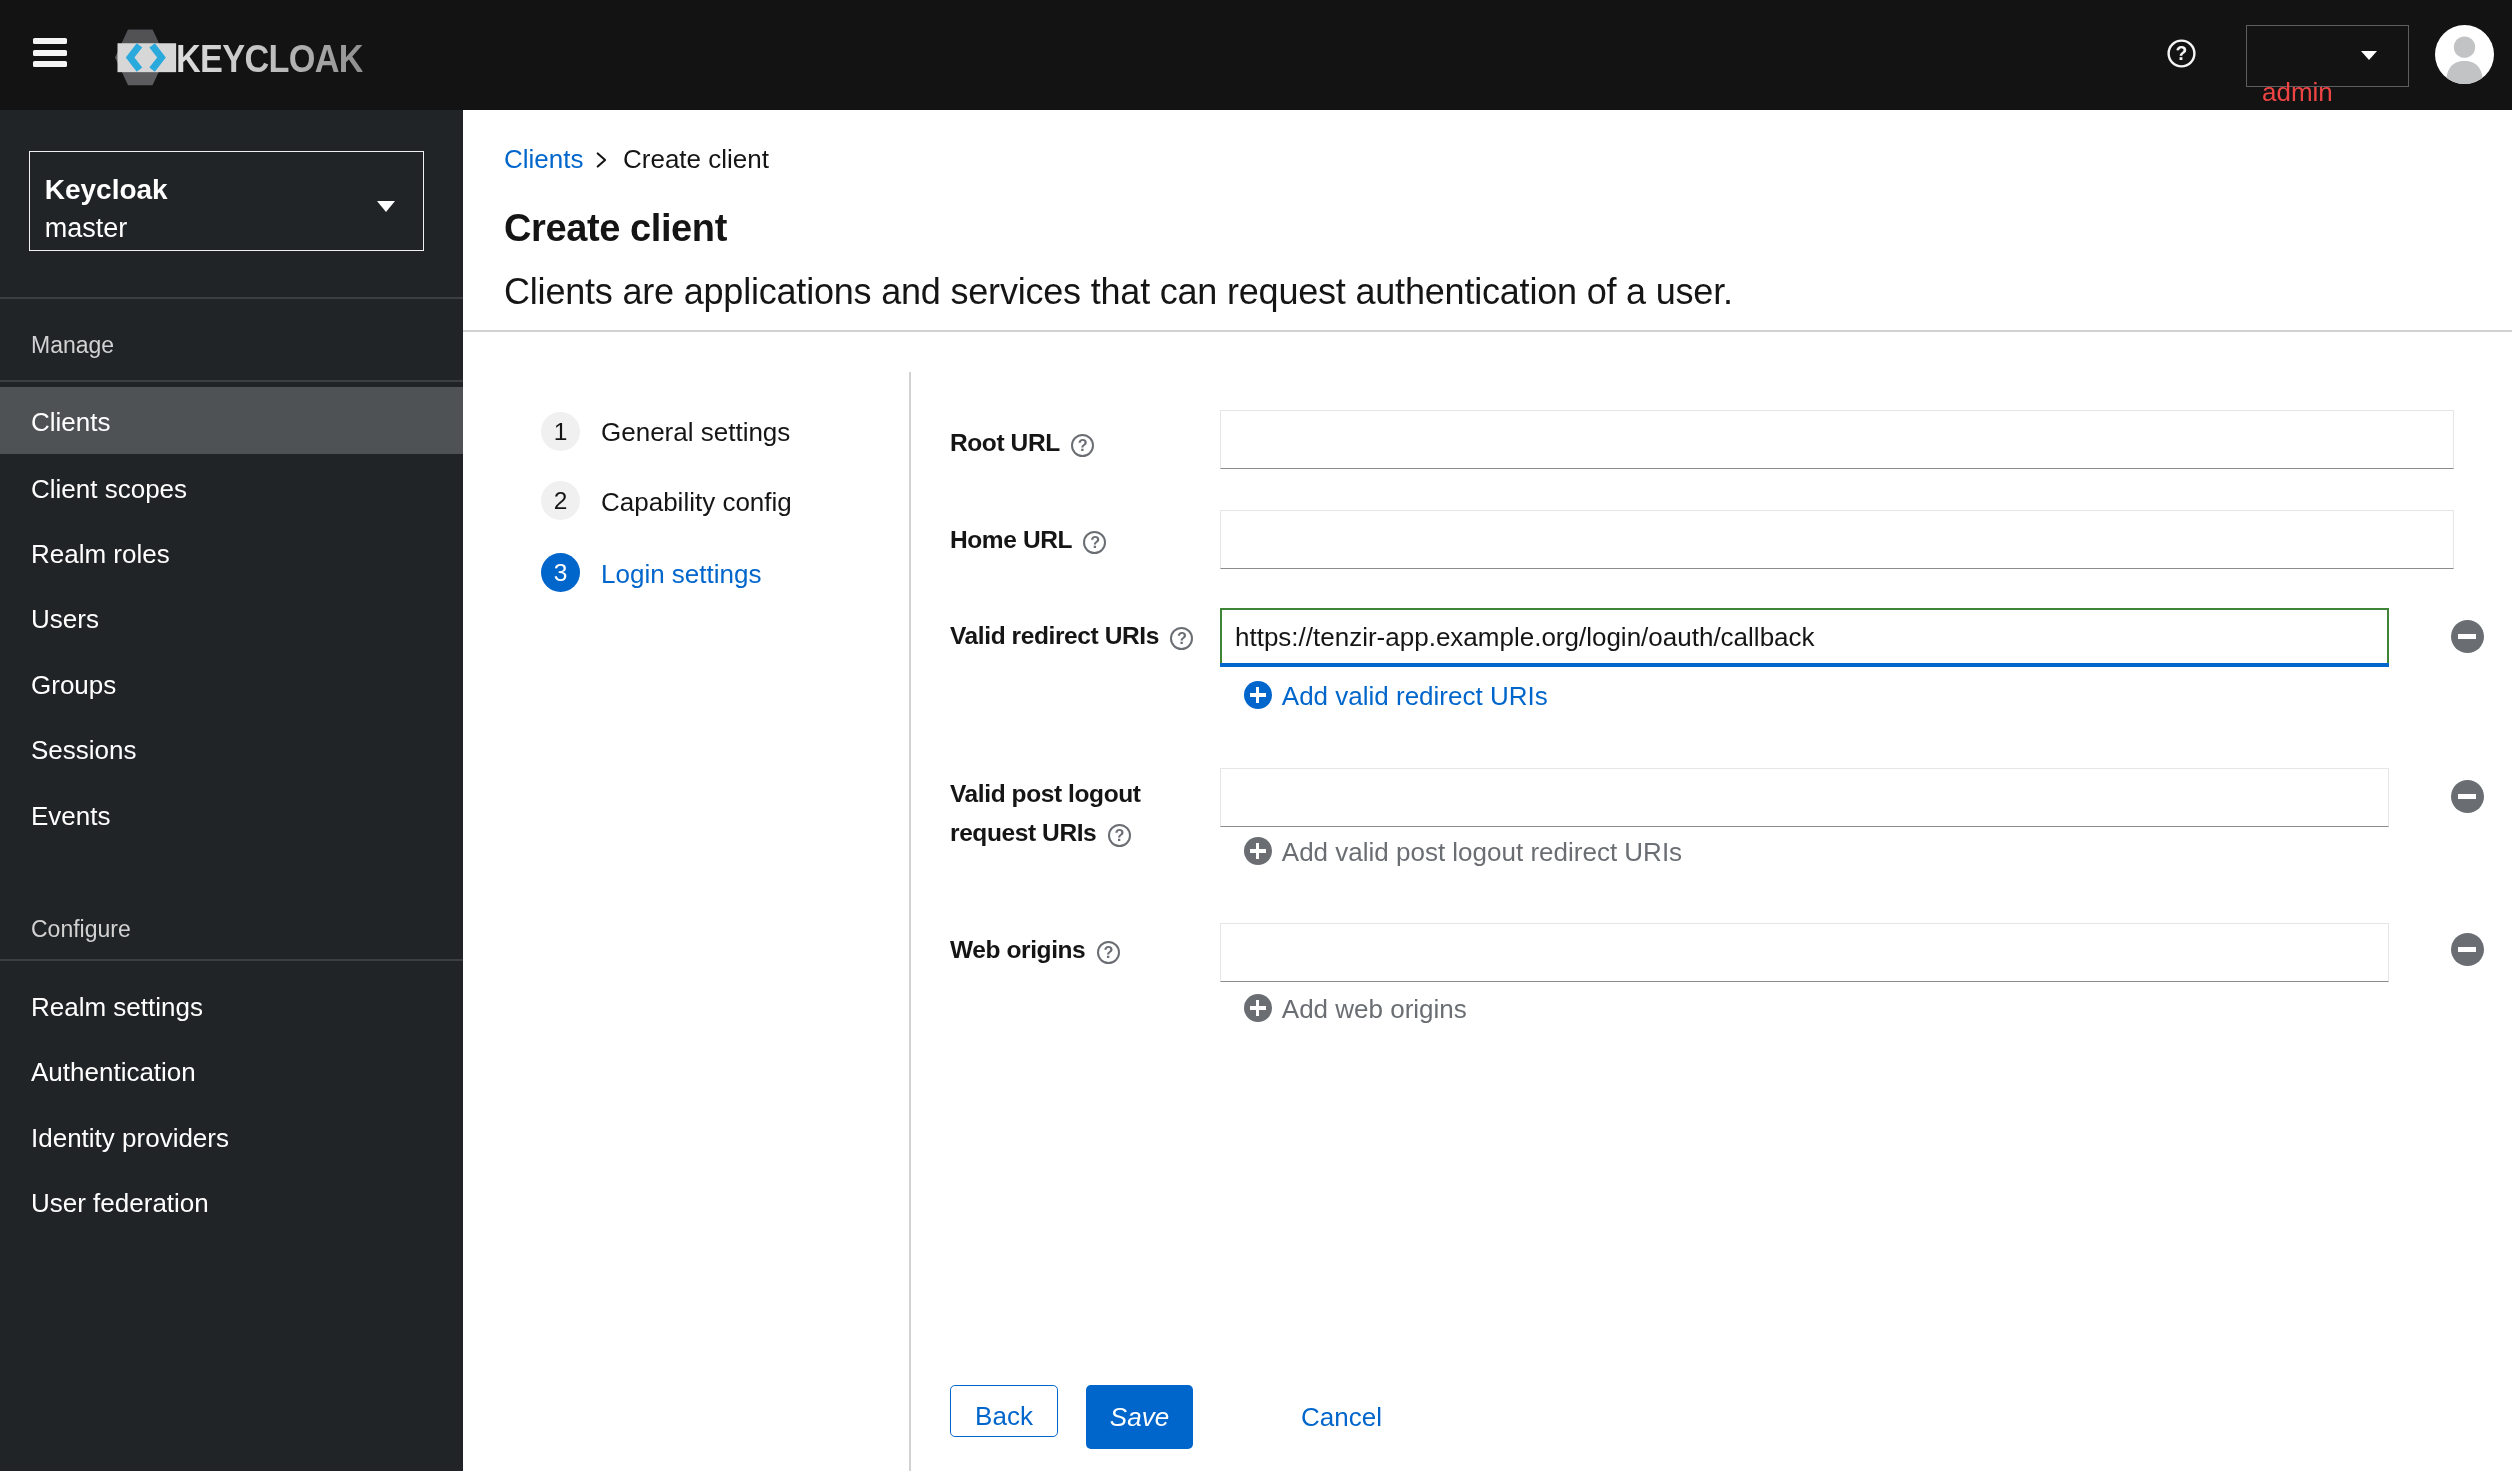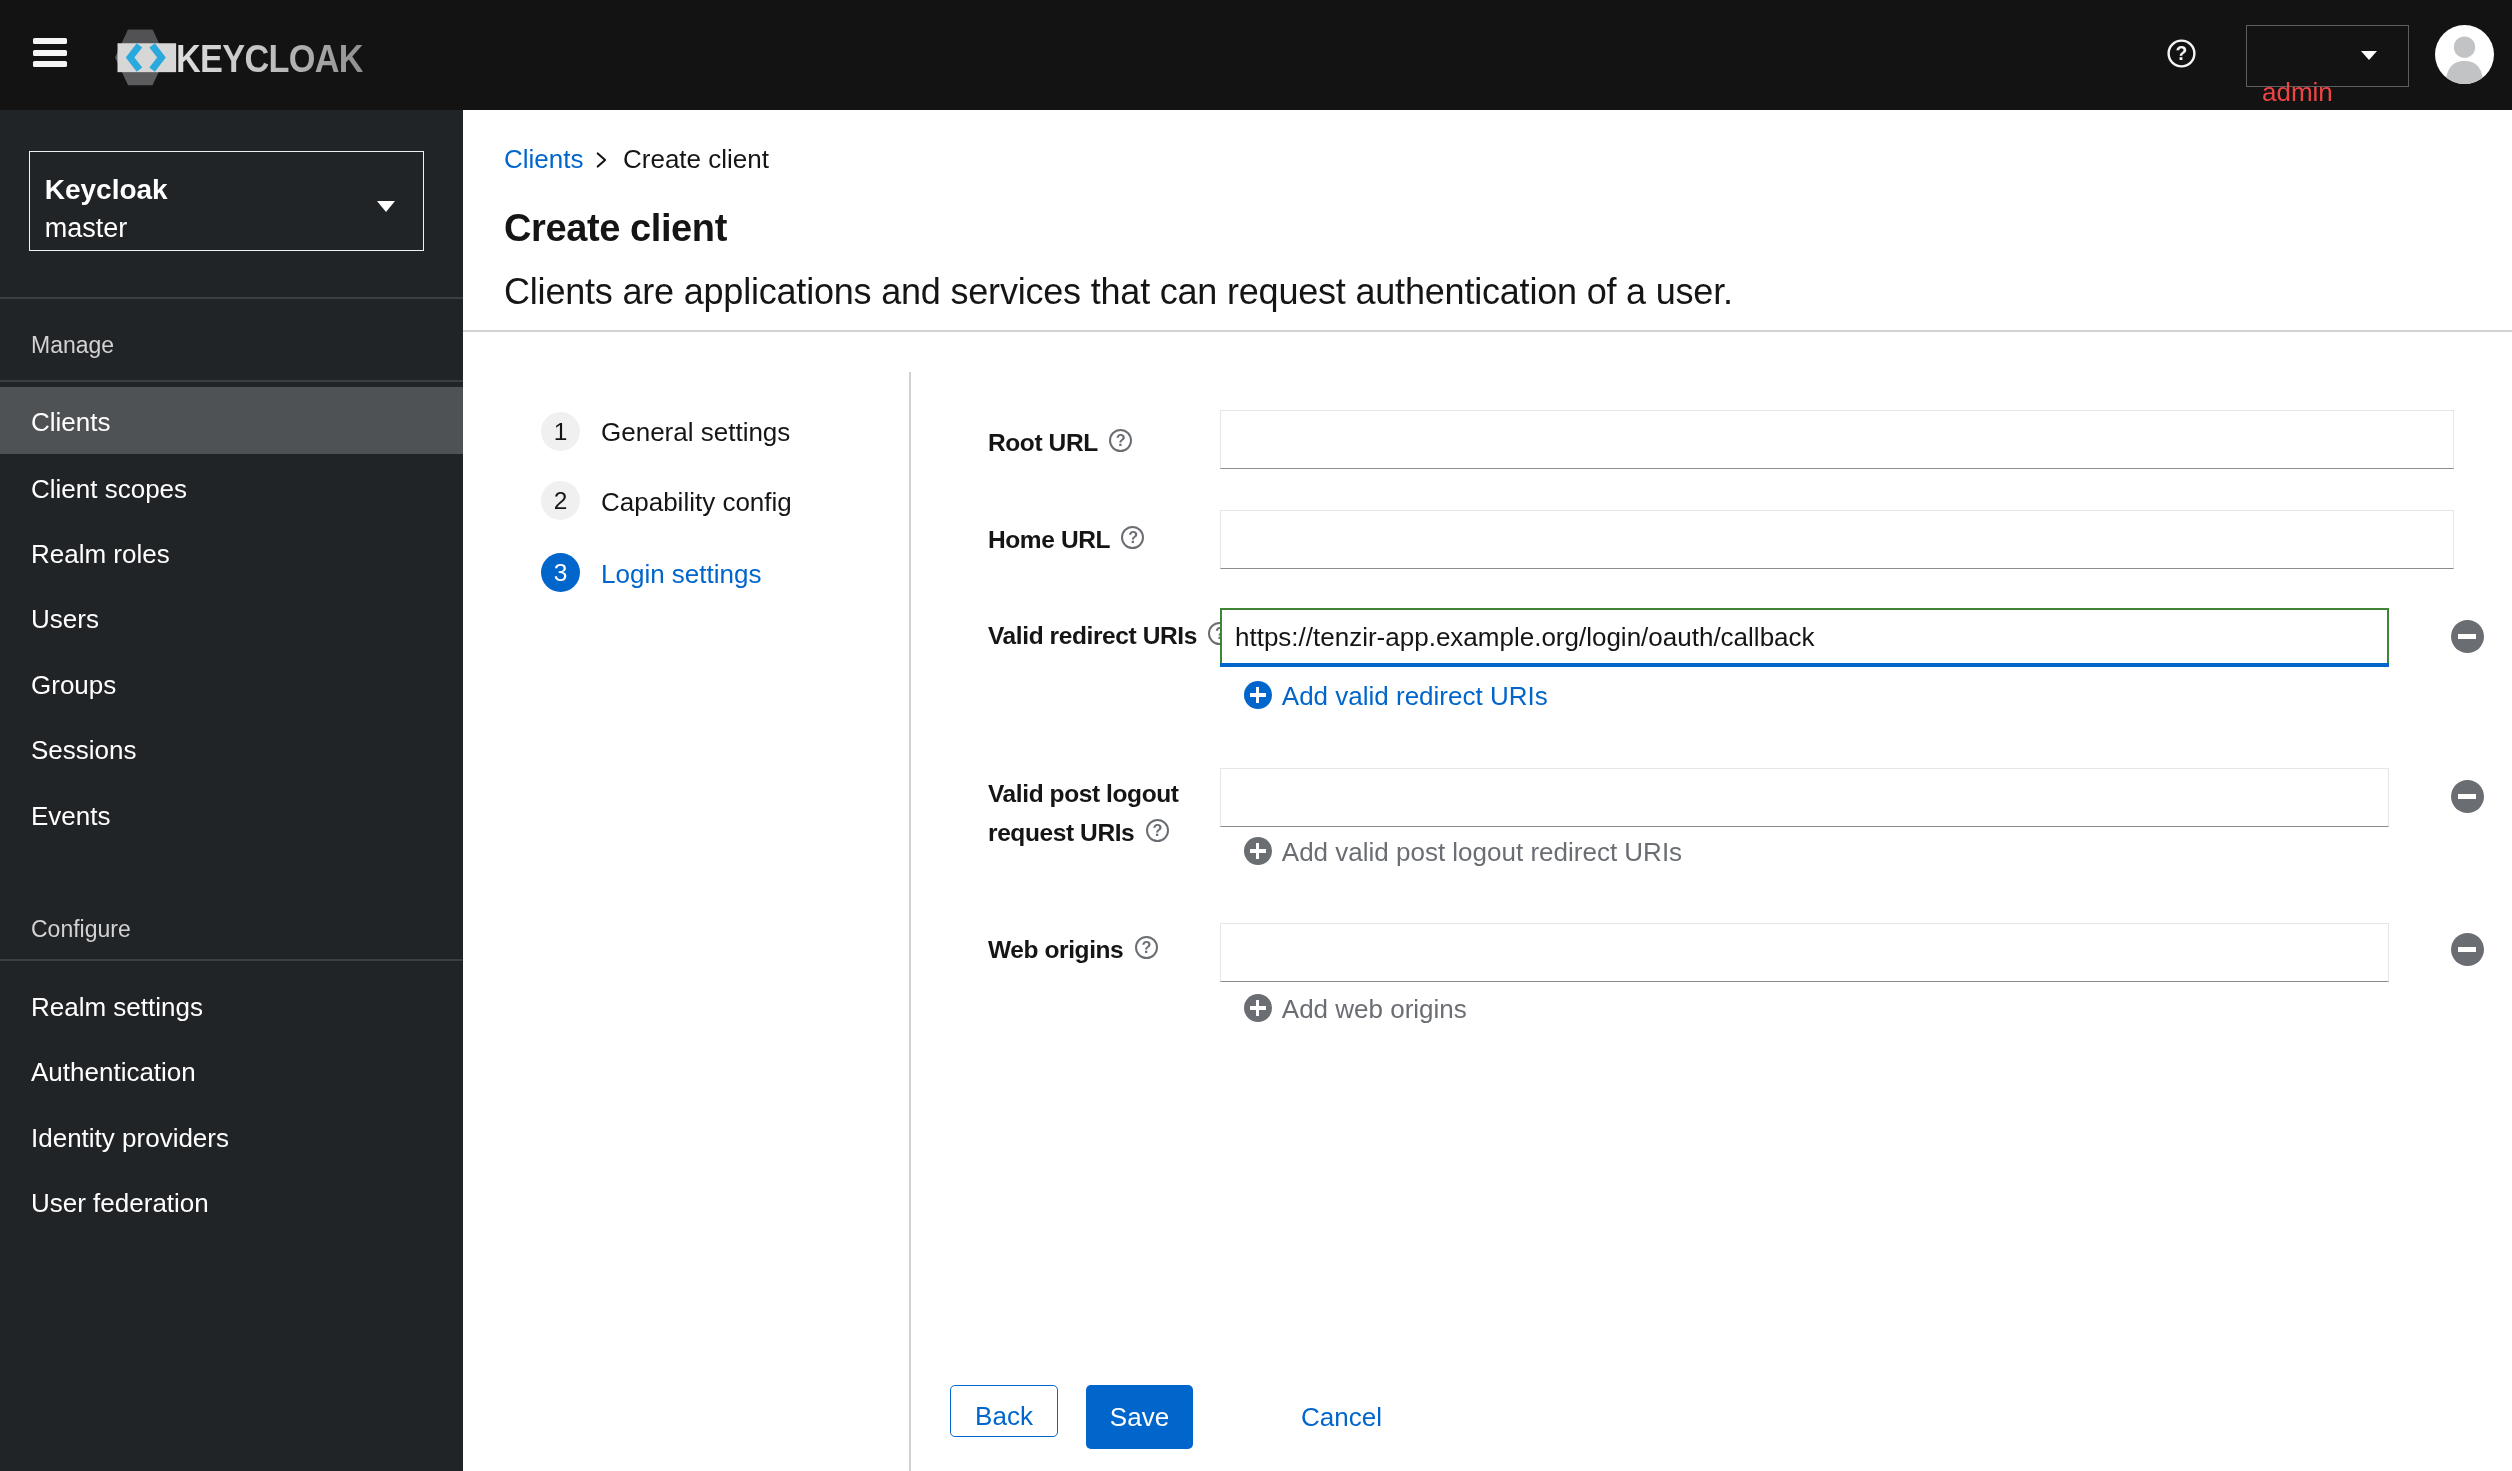--- a/index.html
+++ b/index.html
@@ -32,39 +32,39 @@
   #vrule { position:absolute; left:909px; top:372px; width:1.6px; height:1100px; background:#d2d2d2; }
 
   
   .stepc { position:absolute; left:541px; width:39px; height:39px; border-radius:50%;
      background:#f0f0f0; color:#151515; font-size:24.5px; text-align:center; line-height:39px; }
   .stepc.active { background:#0066cc; color:#fff; }
   .steplbl { position:absolute; left:601px; font-size:26px; color:#151515; }
   .steplbl.active { color:#0066cc; }
   .help { display:inline-block; width:23px; height:23px; border:2.4px solid #6a6e73; border-radius:50%;
       color:#6a6e73; font-size:16.3px; font-weight:bold; text-align:center; line-height:18px; flex:none; }
-  .lrow { position:absolute; left:988px; display:flex; align-items:flex-start; gap:11.4px;
+  .lrow { position:absolute; left:950px; display:flex; align-items:flex-end; gap:11.4px;
       font-size:24.5px; letter-spacing:-0.4px; font-weight:bold; color:#151515; }
   .input { position:absolute; left:1220px; width:1234px; height:59px; background:#fff;
       border:1.6px solid #e6e6e6; border-bottom:1.6px solid #8a8d90; }
   .addlink { position:absolute; font-size:26px; }
   .addlink .txt { margin-left:9.8px; }
   .plus { display:inline-block; width:28px; height:28px; border-radius:50%; position:relative; vertical-align:-4.1px; }
   .plus::before, .plus::after { content:""; position:absolute; background:#fff; }
   .plus::before { left:5.7px; top:12.2px; width:16.3px; height:3.3px; }
   .plus::after { left:12.2px; top:5.7px; width:3.3px; height:16.3px; }
   .minus { position:absolute; width:33px; height:33px; border-radius:50%; background:#6a6e73; }
   .minus::before { content:""; position:absolute; left:7.3px; top:14px; width:18px; height:4.9px; background:#fff; }
 
   
   #btn-back { position:absolute; left:950px; top:1385px; width:108px; height:52px;
       border:1.6px solid #0066cc; border-radius:4.9px; color:#0066cc; font-size:26px;
       background:#fff; text-align:center; line-height:60px; }
   #btn-save { position:absolute; left:1086px; top:1385px; width:107px; height:64px;
-      border-radius:4.9px; color:#fff; font-size:26px; background:#0066cc; text-align:center; line-height:64px; }
+      border-radius:4.9px; color:#fff; font-size:26px; background:#0066cc; text-align:center; line-height:64px;font-style:italic; }
   #btn-cancel { position:absolute; left:1301px; top:1402px; color:#0066cc; font-size:26px; }
 </style>
 </head>
 <body>
 
 <div id="sidebar">
   <div id="realmbox">
     <div class="r1">Keycloak</div>
     <div class="r2">master</div>
     <div class="caret"></div>

